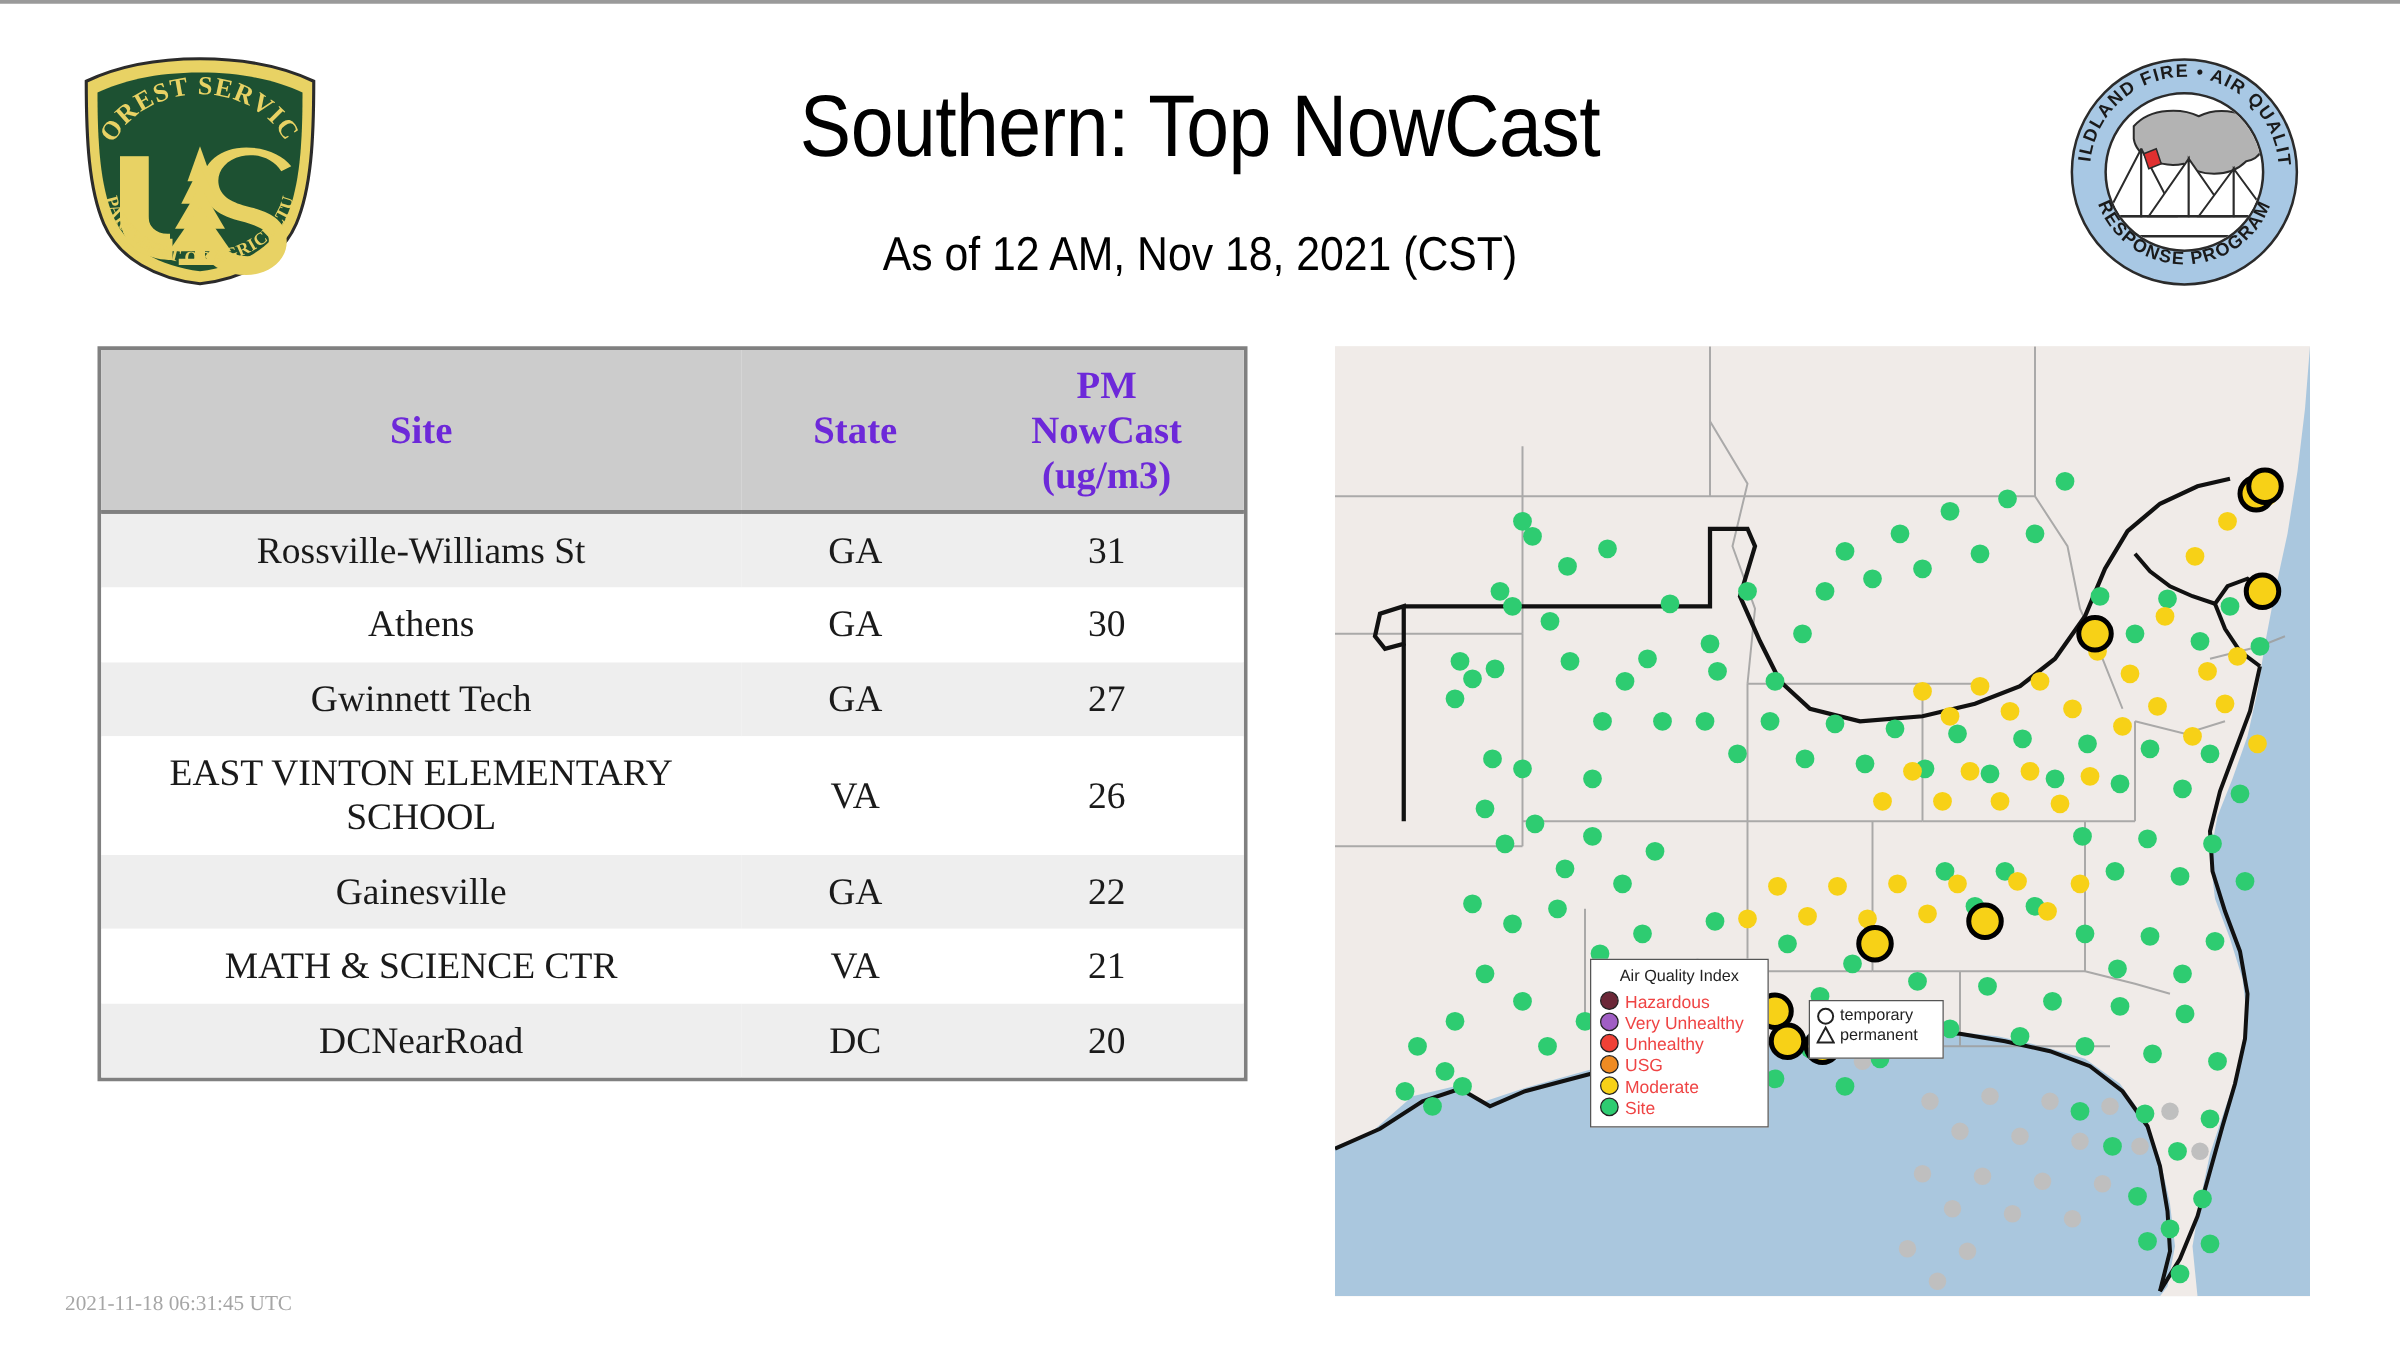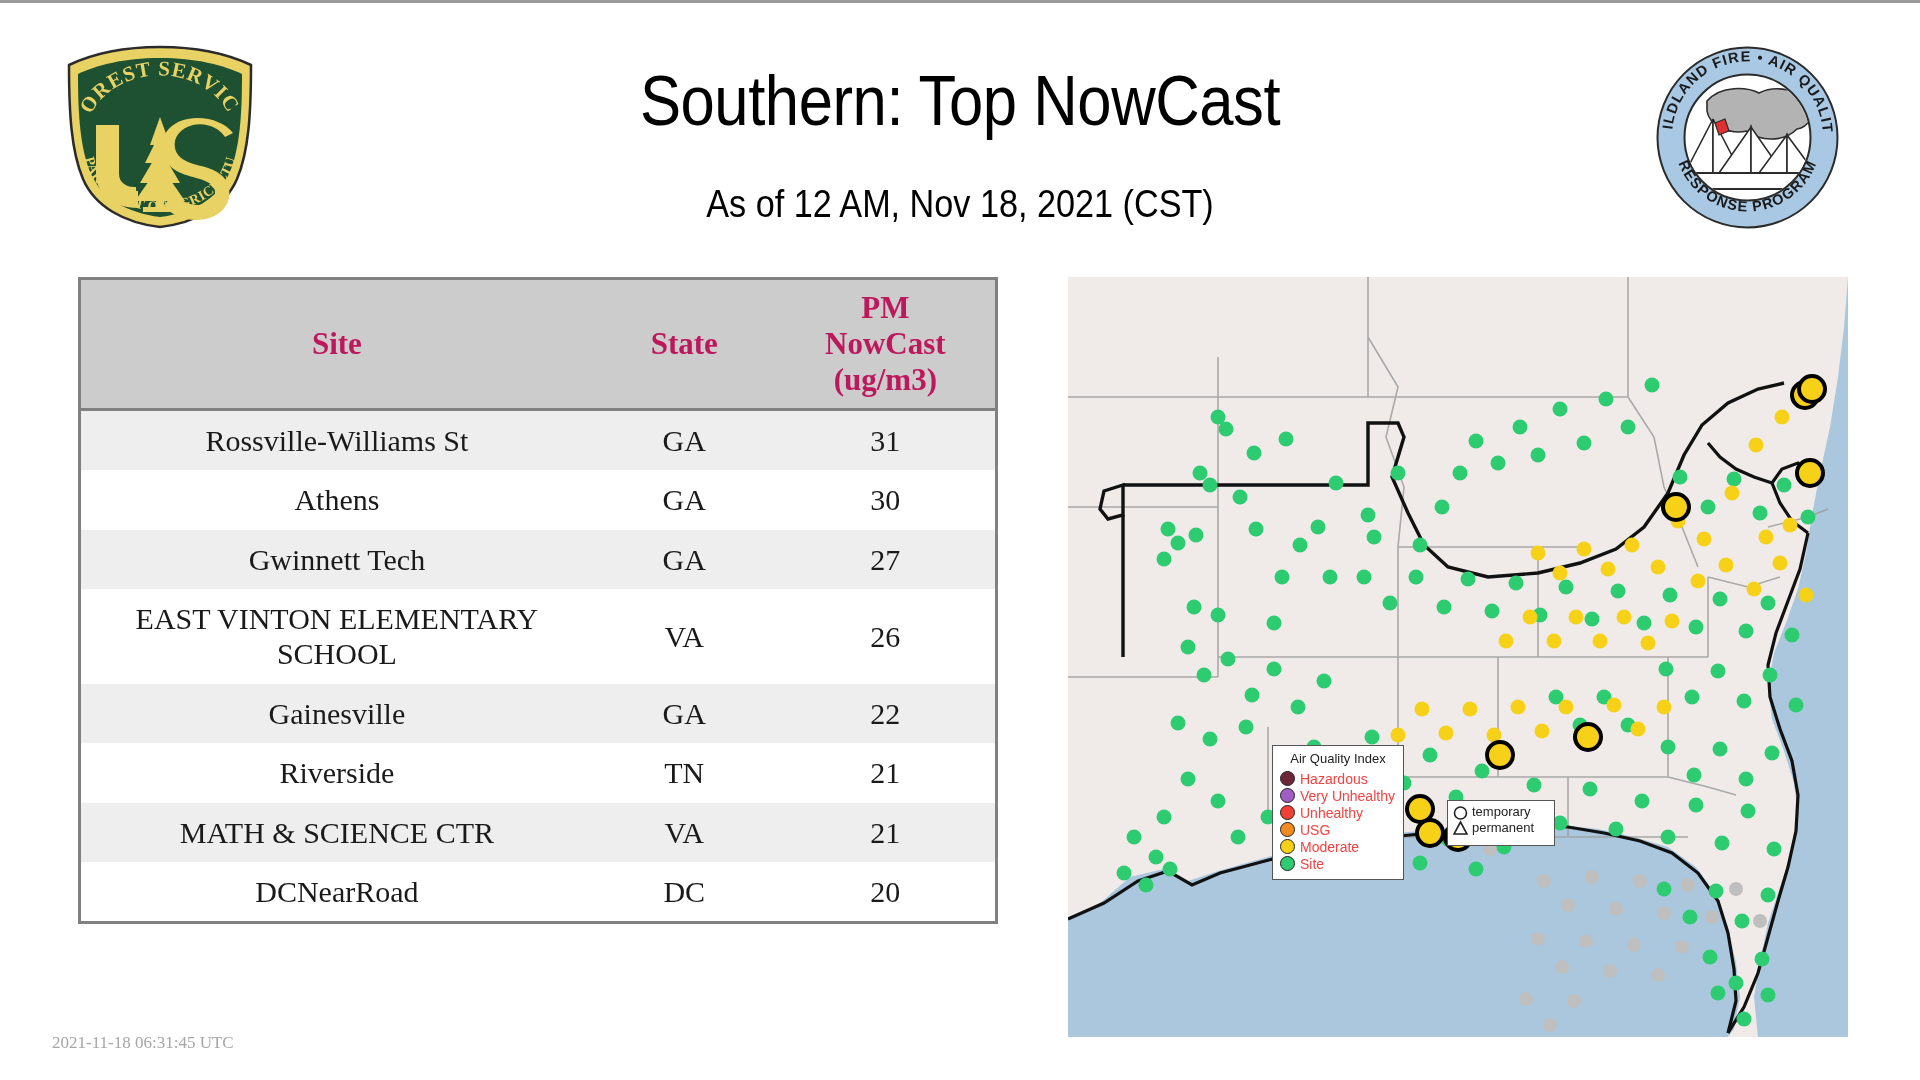--- a/index.html
+++ b/index.html
@@ -77,21 +77,21 @@
     box-sizing: border-box;
     background: #ffffff;
   }
   table {
     border-collapse: collapse;
     width: 100%;
     font-family: "Liberation Serif", serif;
   }
   thead th {
     background: #cccccc;
-    color: #be185d;
+    color: #6d28d9;
     font-size: 31px;
     font-weight: bold;
     text-align: center;
     padding: 10px 4px;
     border-bottom: 3px solid #808080;
     line-height: 1.16;
   }
   thead th.c-site   { width: 56%; }
   thead th.c-state  { width: 20%; }
   thead th.c-pm     { width: 24%; }
@@ -116,22 +116,22 @@
     height: 760px;
     background: #f0ebe8;
     overflow: hidden;
   }
   #map svg { display: block; }
 
   
   #aqi-legend {
     position: absolute;
     left: 1272px;
-    top: 742px;
-    width: 132px;
+    top: 764px;
+    width: 143px;
     background: #ffffff;
     border: 1px solid #555555;
     padding: 5px 7px 7px 7px;
     box-sizing: border-box;
     font-family: "Liberation Sans", sans-serif;
   }
   #aqi-legend .lg-title {
     font-size: 13px;
     color: #222222;
     text-align: center;
@@ -302,25 +302,20 @@
           </tr>
           <tr>
             <td>EAST VINTON ELEMENTARY SCHOOL</td>
             <td>VA</td>
             <td>26</td>
           </tr>
           <tr>
             <td>Gainesville</td>
             <td>GA</td>
             <td>22</td>
-          </tr>
-          <tr>
-            <td>Riverside</td>
-            <td>TN</td>
-            <td>21</td>
           </tr>
           <tr>
             <td>MATH &amp; SCIENCE CTR</td>
             <td>VA</td>
             <td>21</td>
           </tr>
           <tr>
             <td>DCNearRoad</td>
             <td>DC</td>
             <td>20</td>

